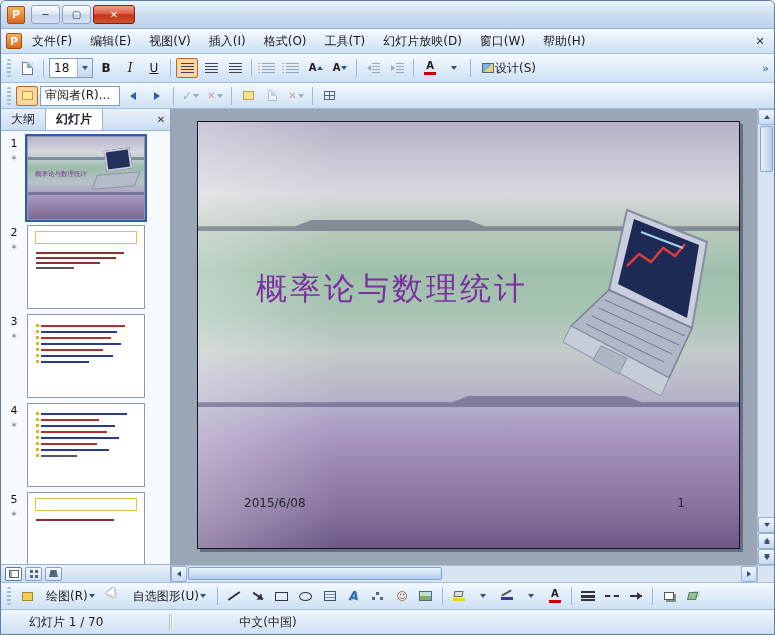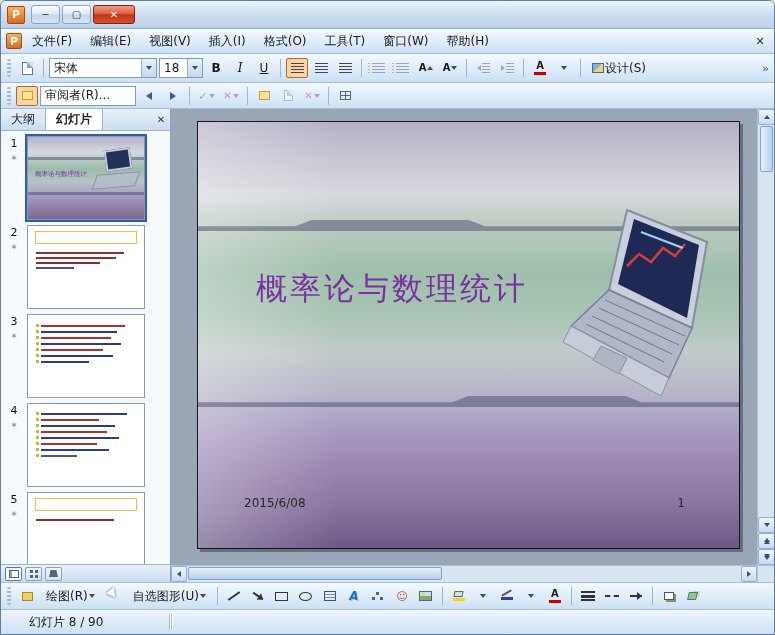--- a/index.html
+++ b/index.html
@@ -204,37 +204,32 @@
   </div>
 
   <div class="bar menubar">
     <span class="appicon" style="width:16px;height:16px;">P</span>
     <span class="menu-item">文件(F)</span>
     <span class="menu-item">编辑(E)</span>
     <span class="menu-item">视图(V)</span>
     <span class="menu-item">插入(I)</span>
     <span class="menu-item">格式(O)</span>
     <span class="menu-item">工具(T)</span>
+    <span class="menu-item">幻灯片放映(D)</span>
     <span class="menu-item">窗口(W)</span>
     <span class="menu-item">帮助(H)</span>
     <span class="menubar-close">✕</span>
   </div>
 
   <div class="bar fmtbar">
     <span class="grip"></span>
     <span class="tbtn">
         <span class="ic-page"></span>
       </span>
     <span class="sep"></span>
-    <span class="combo" style="width:108px;">
-      <span>宋体</span>
-      <span class="cbx">
-          <span class="tri d"></span>
-        </span>
-    </span>
     <span class="combo" style="width:44px;">
       <span>18</span>
       <span class="cbx">
           <span class="tri d"></span>
         </span>
     </span>
     <span class="tbtn">
         <span class="bold-g">B</span>
       </span>
     <span class="tbtn">
@@ -292,21 +287,21 @@
     </span>
     <span style="flex:1;"></span>
     <span class="ovf">»</span>
   </div>
 
   <div class="bar reviewbar">
     <span class="grip"></span>
     <span class="tbtn active">
         <span class="ic-note"></span>
       </span>
-    <span class="combo" style="width:96px;">
+    <span class="combo" style="width:80px;">
       <span>审阅者(R)...</span>
     </span>
     <span class="tbtn">
         <span class="tri big-l"></span>
       </span>
     <span class="tbtn">
         <span class="tri big-r"></span>
       </span>
     <span class="sep"></span>
     <span class="tbtn dis">
@@ -637,19 +632,20 @@
     <span class="tbtn">
         <span class="ic-shadow"></span>
       </span>
     <span class="tbtn">
         <span class="ic-3d"></span>
       </span>
     <span style="flex:1;"></span>
   </div>
 
   <div class="statusbar">
-    <span class="st1">幻灯片 8 / 90</span>
+    <span class="st1">幻灯片 1 / 70</span>
     <span class="st-sep"></span>
     <span class="st-sep"></span>
+    <span class="st3">中文(中国)</span>
     <span class="st-fill"></span>
   </div>
 
 </div>
 
 </body></html>

